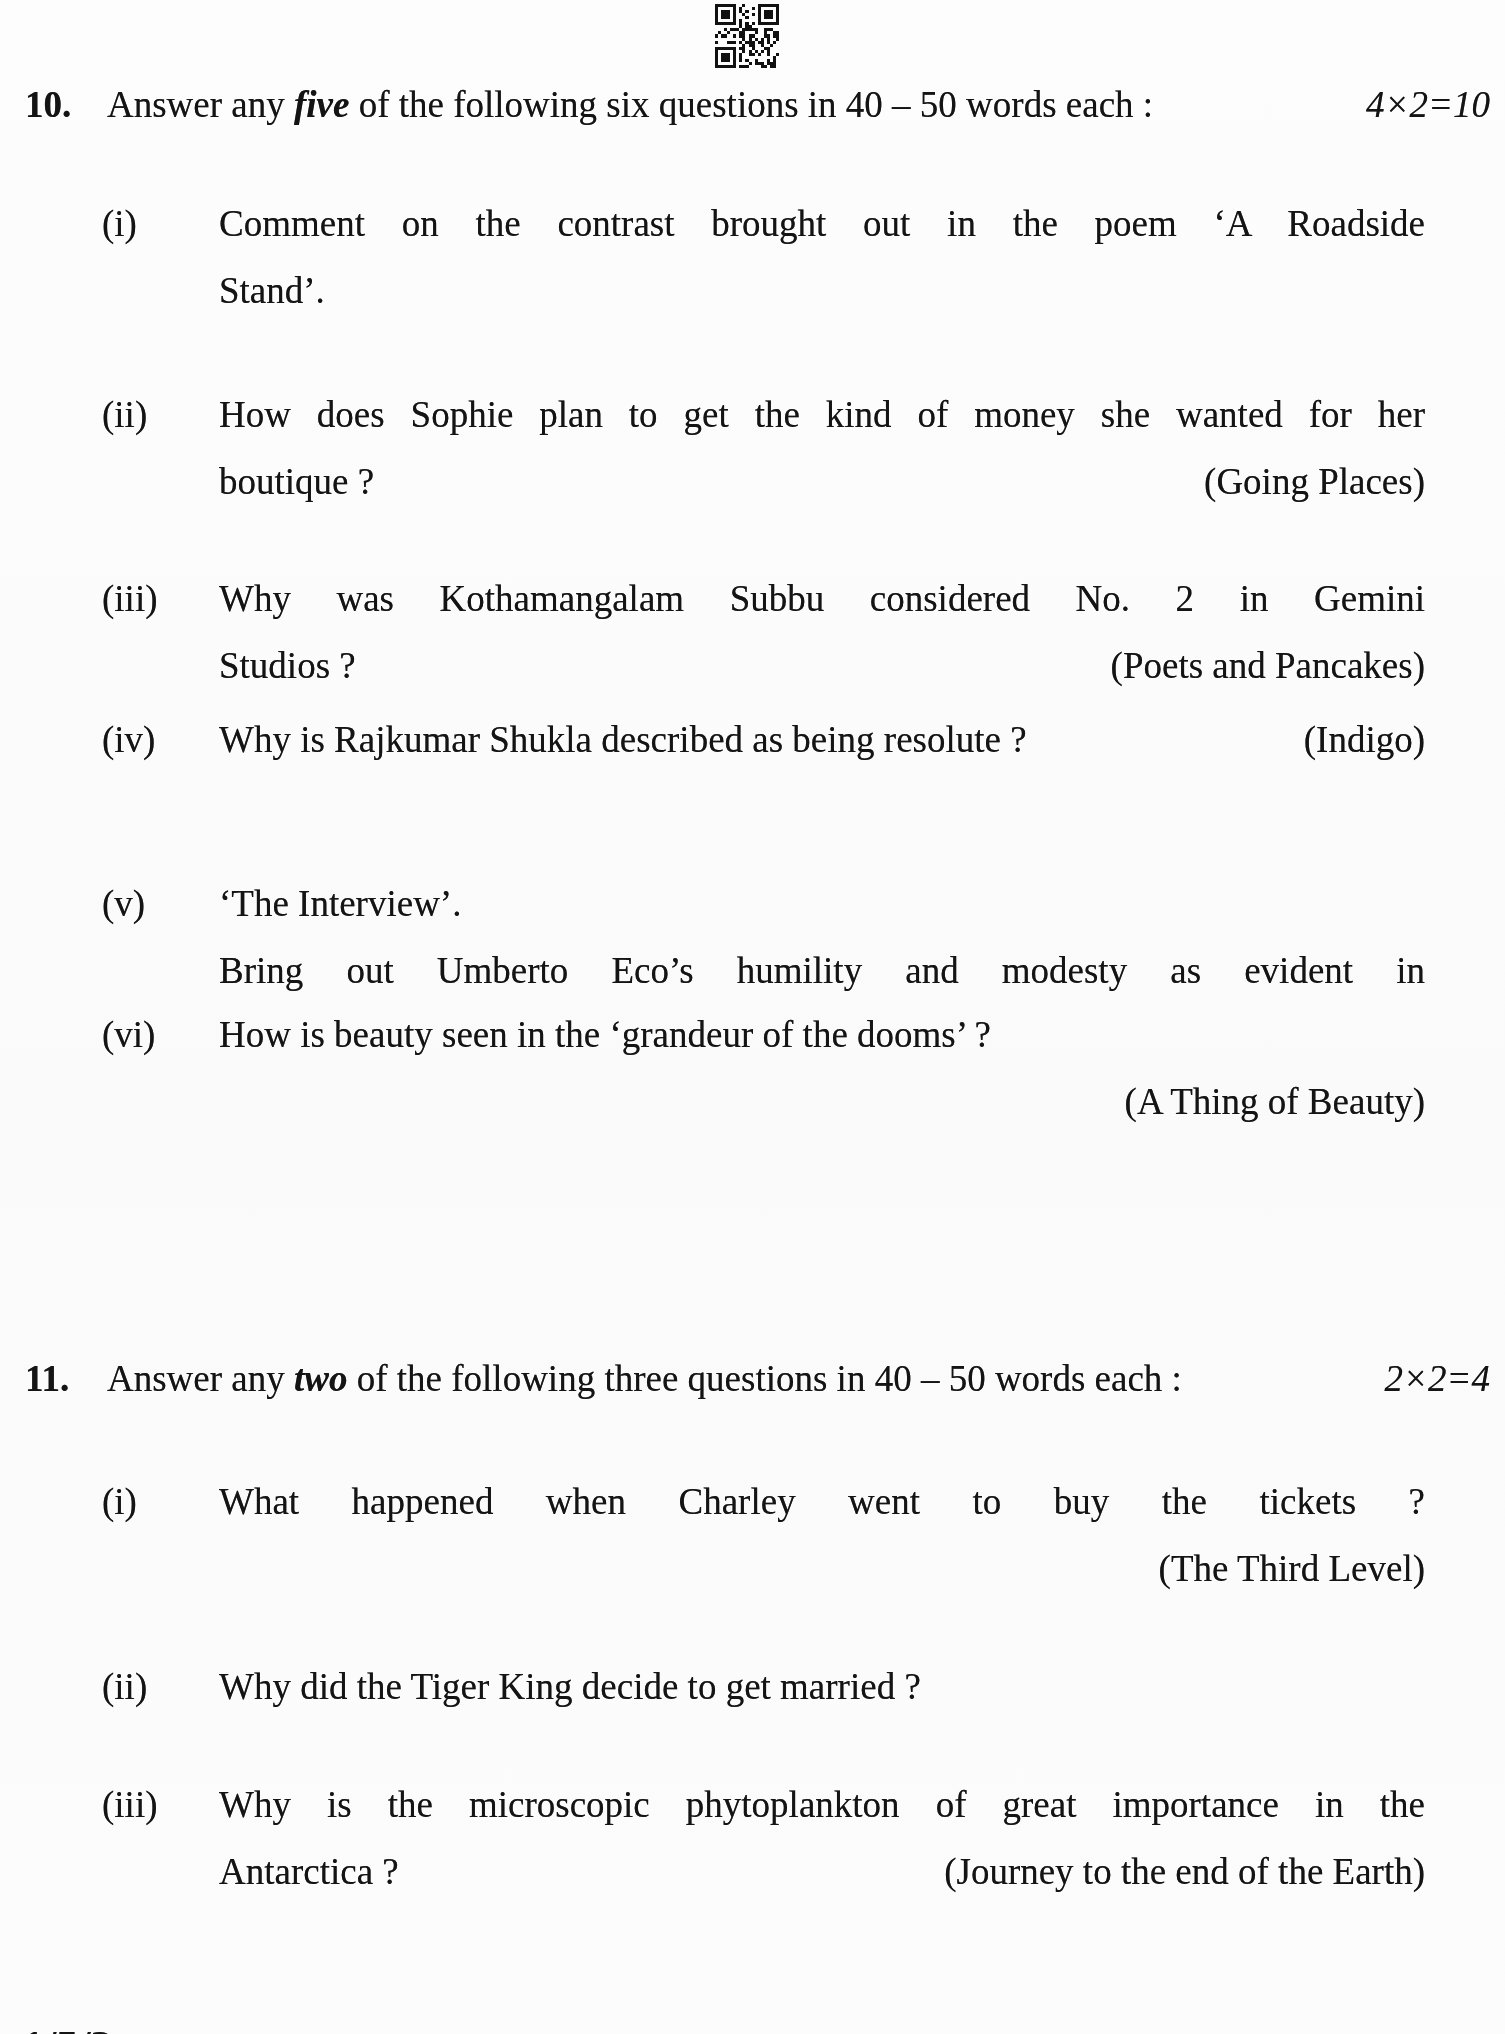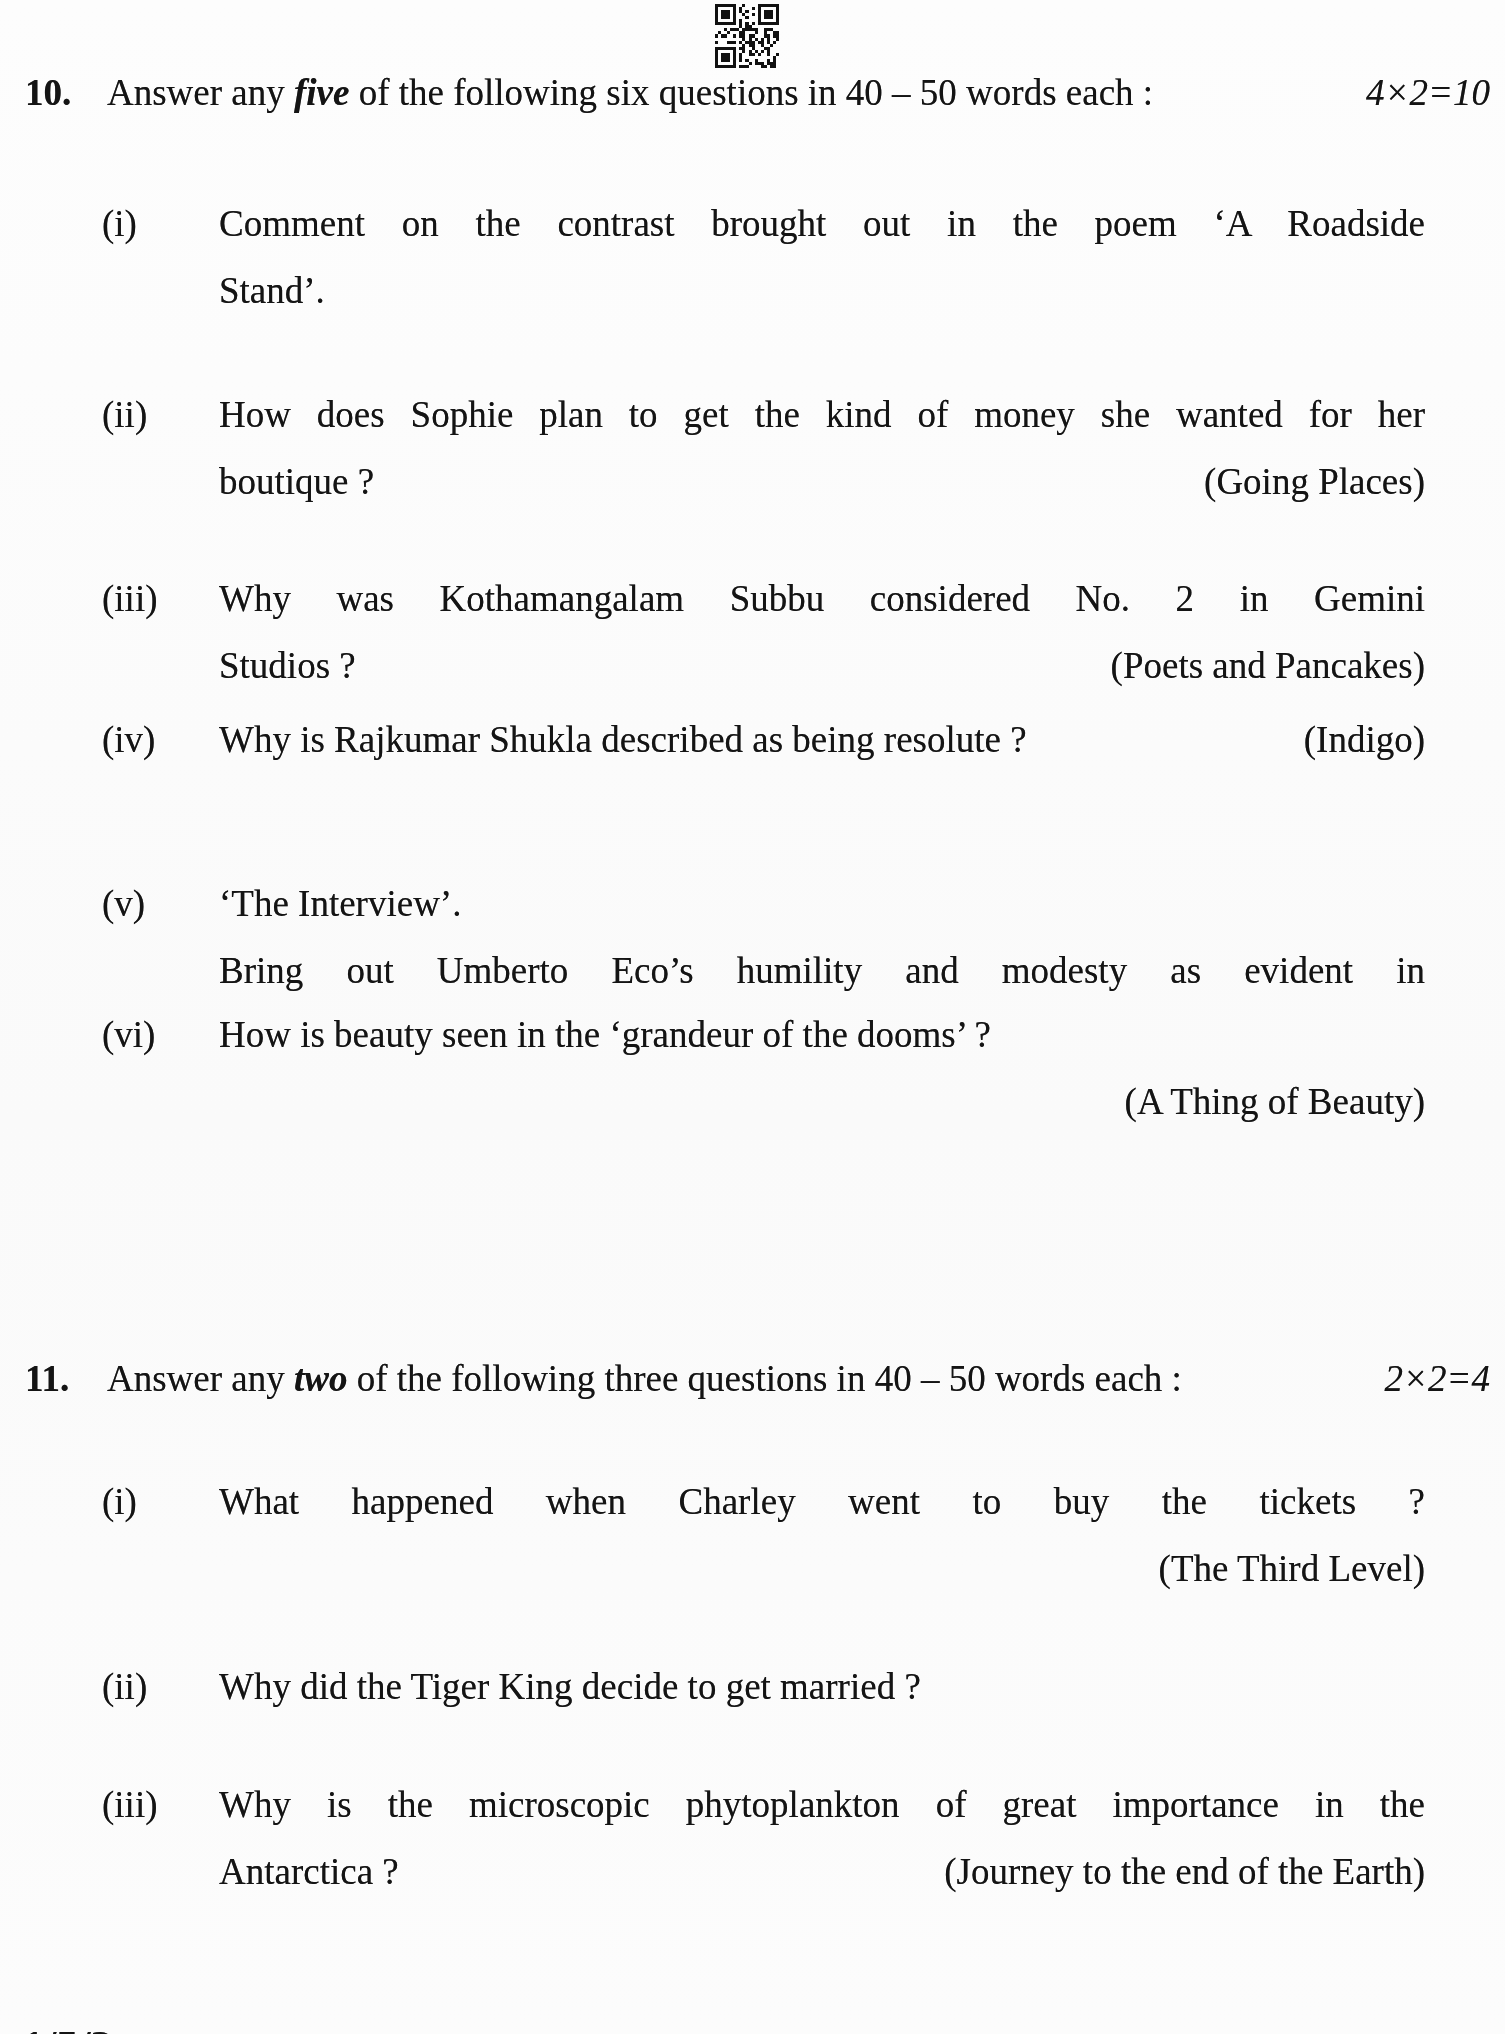--- a/index.html
+++ b/index.html
@@ -159,21 +159,21 @@
         <rect x="8" y="20" width="1" height="1" fill="#111"></rect>
         <rect x="9" y="20" width="1" height="1" fill="#111"></rect>
         <rect x="10" y="20" width="1" height="1" fill="#111"></rect>
         <rect x="15" y="20" width="1" height="1" fill="#111"></rect>
         <rect x="16" y="20" width="1" height="1" fill="#111"></rect>
         <rect x="18" y="20" width="1" height="1" fill="#111"></rect>
         <rect x="19" y="20" width="1" height="1" fill="#111"></rect>
       </svg>
   </div>
 
-  <div class="qheader" style="top:68px">
+  <div class="qheader" style="top:80px">
     <span class="qnum">10.</span>
     <span class="qtext"><span>Answer any </span><span class="emph">five</span><span> of the following six questions in 40 – 50 words each :</span></span>
     <span class="marks">4×2=10</span>
   </div>
 
   <div class="sub" style="top:190px">
     <span class="label">(i)</span>
     <div class="content">
       <div class="line just">Comment on the contrast brought out in the poem ‘A Roadside</div>
       <div class="line">Stand’.</div>

